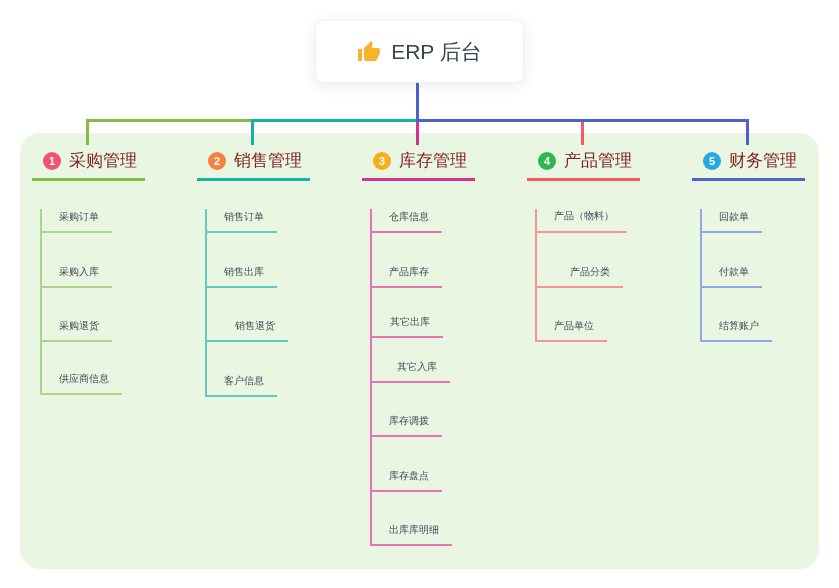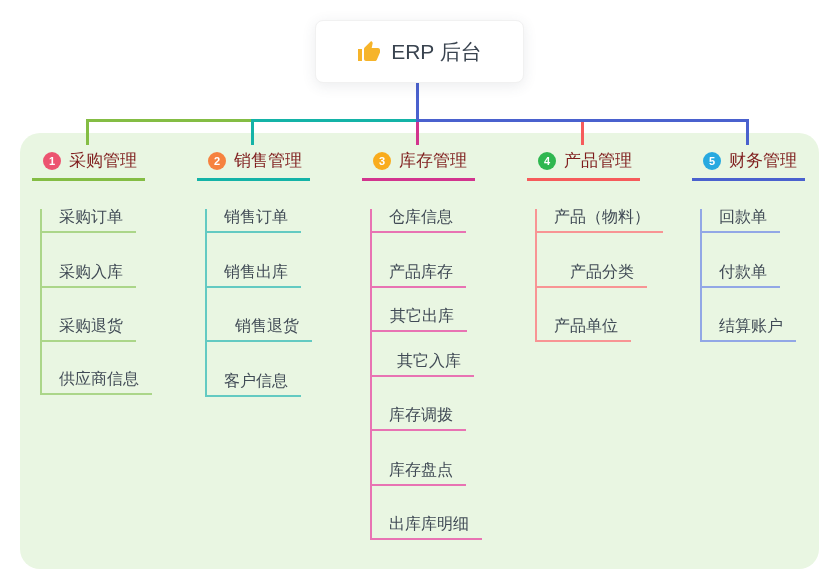--- a/index.html
+++ b/index.html
@@ -34,21 +34,21 @@
     color:#ffffff;font-size:11px;font-weight:bold;line-height:18px;
   }
   .branch-label{
     font-size:17px;line-height:22px;color:#7f1d1d;font-weight:500;white-space:nowrap;
   }
   .children{
     margin-left:8px;width:max-content;
   }
   .child{
     width:max-content;
-    font-size:16px;line-height:15px;color:#414b56;white-space:nowrap;
+    font-size:10px;line-height:15px;color:#414b56;white-space:nowrap;
     padding:0 13px 7px 17px;
   }
 </style>
 </head>
 <body>
 
 <div id="canvas">
 
   <div id="panel" style="background: rgb(233, 246, 226);"></div>
 
@@ -99,34 +99,34 @@
         </div>
       </div>
       <div class="branch" style="left: 362px; top: 150px;">
         <div class="branch-header" style="border-bottom: 3px solid rgb(210, 52, 142);">
           <span class="badge" style="background: rgb(249, 172, 29);">3</span>
           <span class="branch-label">库存管理</span>
         </div>
         <div class="children" style="border-left: 2px solid rgb(232, 115, 179);">
           <div class="child" style="border-bottom: 2px solid rgb(232, 115, 179); margin-top: 28px;">仓库信息</div>
           <div class="child" style="border-bottom: 2px solid rgb(232, 115, 179); margin-top: 30.5px;">产品库存</div>
-          <div class="child" style="border-bottom: 2px solid rgb(232, 115, 179); margin-top: 20px; padding-left: 18px;">其它出库</div>
+          <div class="child" style="border-bottom: 2px solid rgb(232, 115, 179); margin-top: 26px; padding-left: 18px;">其它出库</div>
           <div class="child" style="border-bottom: 2px solid rgb(232, 115, 179); margin-top: 21px; padding-left: 25px;">其它入库</div>
           <div class="child" style="border-bottom: 2px solid rgb(232, 115, 179); margin-top: 30.5px;">库存调拨</div>
           <div class="child" style="border-bottom: 2px solid rgb(232, 115, 179); margin-top: 30.5px;">库存盘点</div>
           <div class="child" style="border-bottom: 2px solid rgb(232, 115, 179); margin-top: 30.5px;">出库库明细</div>
         </div>
       </div>
       <div class="branch" style="left: 527px; top: 150px;">
         <div class="branch-header" style="border-bottom: 3px solid rgb(246, 91, 91);">
           <span class="badge" style="background: rgb(47, 183, 80);">4</span>
           <span class="branch-label">产品管理</span>
         </div>
         <div class="children" style="border-left: 2px solid rgb(248, 148, 148);">
-          <div class="child" style="border-bottom: 2px solid rgb(248, 148, 148); margin-top: 28px;">产品（物料）</div>
+          <div class="child" style="border-bottom: 2px solid rgb(248, 148, 148); margin-top: 28px; font-family: Liberation Mono, monospace;">产品（物料）</div>
           <div class="child" style="border-bottom: 2px solid rgb(248, 148, 148); margin-top: 30.5px; padding-left: 33px;">产品分类</div>
           <div class="child" style="border-bottom: 2px solid rgb(248, 148, 148); margin-top: 30.5px;">产品单位</div>
         </div>
       </div>
       <div class="branch" style="left: 692px; top: 150px;">
         <div class="branch-header" style="border-bottom: 3px solid rgb(74, 97, 206);">
           <span class="badge" style="background: rgb(39, 169, 224);">5</span>
           <span class="branch-label">财务管理</span>
         </div>
         <div class="children" style="border-left: 2px solid rgb(146, 167, 230);">

